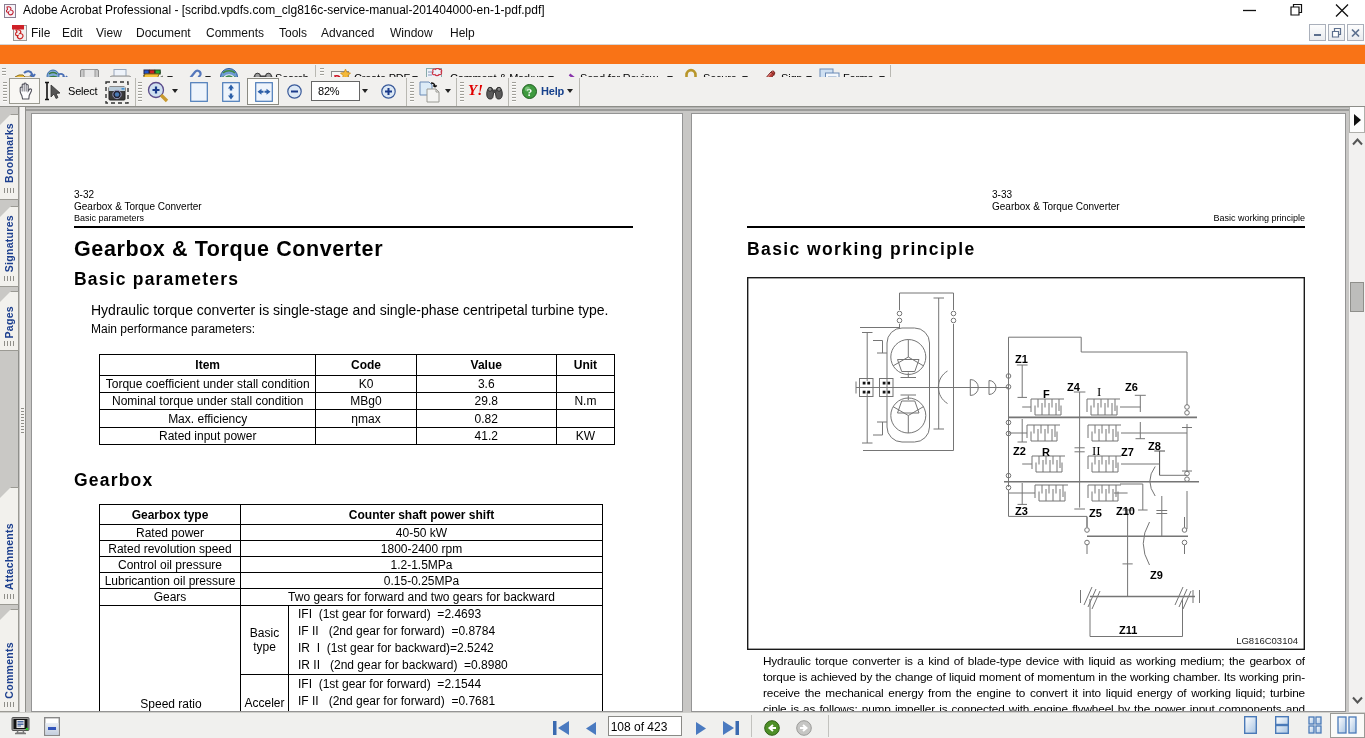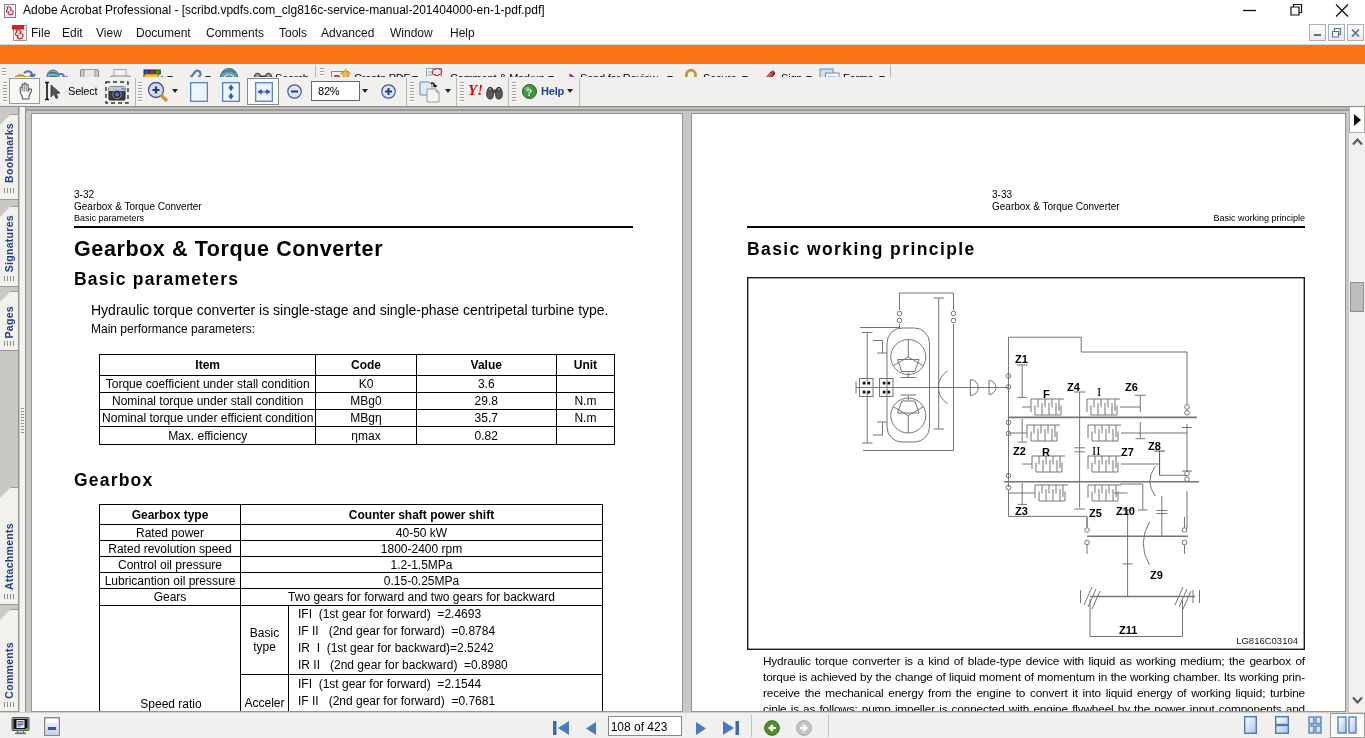--- a/index.html
+++ b/index.html
@@ -295,31 +295,31 @@
               <td>K0</td>
               <td>3.6</td>
               <td></td>
             </tr>
         <tr style="height:17px">
               <td>Nominal torque under stall condition</td>
               <td>MBg0</td>
               <td>29.8</td>
               <td>N.m</td>
             </tr>
-        <tr style="height:17px">
-              <td>Nominal torque under efficient condition</td>
-              <td>MBgη</td>
-              <td>35.7</td>
-              <td>N.m</td>
-            </tr>
         <tr style="height:18px">
               <td>Max. efficiency</td>
               <td>ηmax</td>
               <td>0.82</td>
               <td></td>
+            </tr>
+        <tr style="height:17px">
+              <td>Rated input power</td>
+              <td></td>
+              <td>41.2</td>
+              <td>KW</td>
             </tr>
       </tbody>
         </table>
       <div class="dt" style="left:42px;top:356px;font-size:17.5px;font-weight:bold;letter-spacing:1.2px">Gearbox</div>
       <table class="doc dt" style="left:67px;top:390px;width:504px;font-size:12px;text-align:center">
         <tbody>
             <tr style="height:20px">
               <td style="width:141px;font-weight:bold">Gearbox type</td>
               <td colspan="2" style="font-weight:bold">Counter shaft power shift</td>
             </tr>

